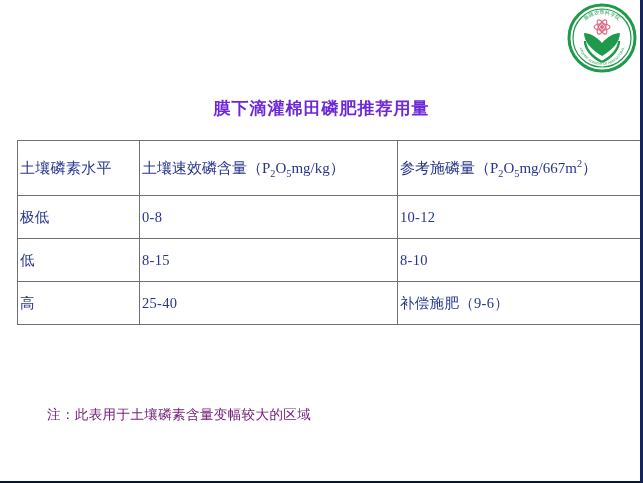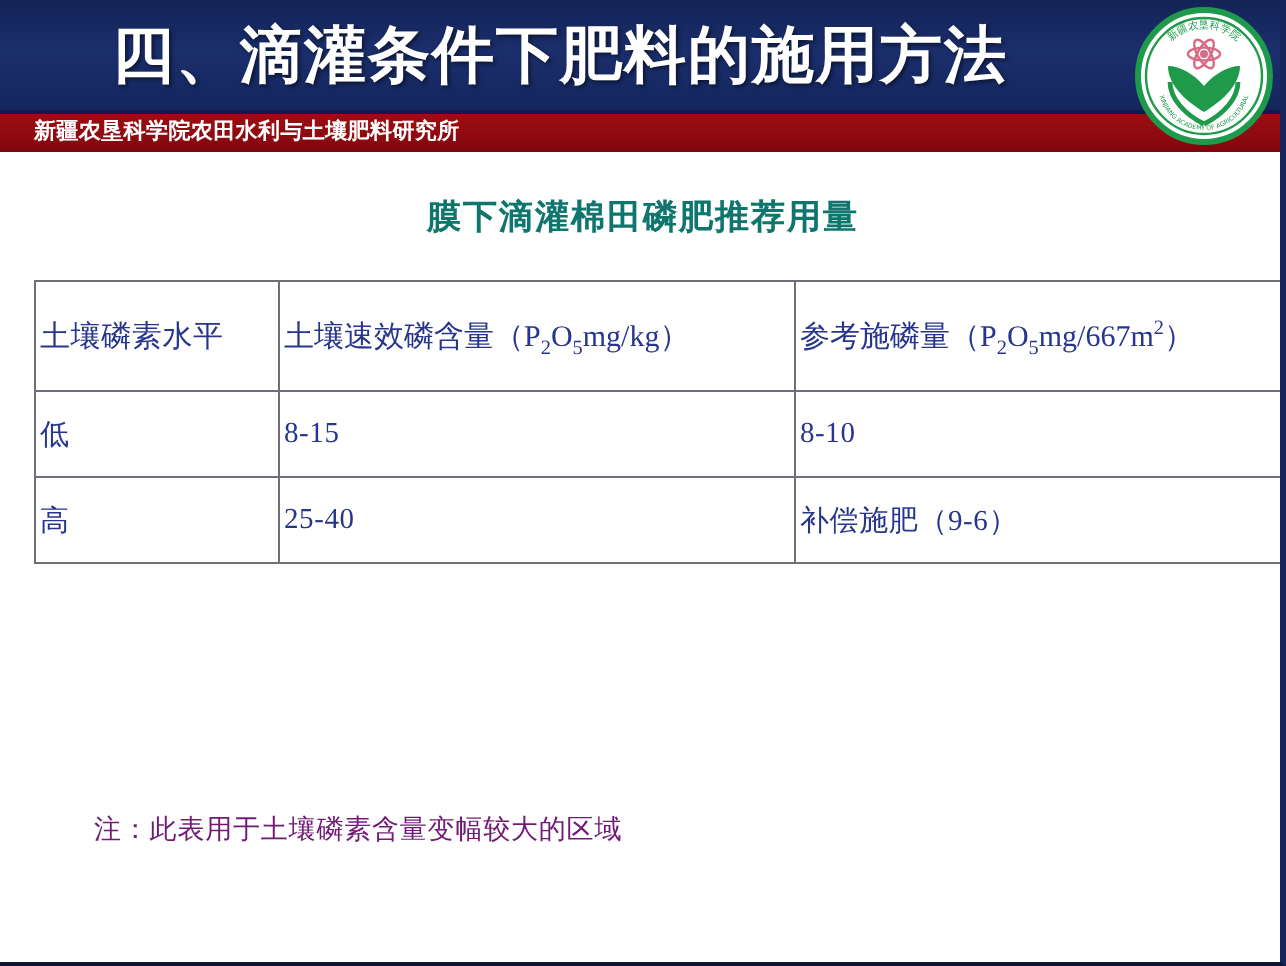--- a/index.html
+++ b/index.html
@@ -92,21 +92,21 @@
   }
   .logo svg { display: block; }
 
   
   .subtitle {
     position: absolute;
     left: 0;
     top: 97px;
     width: 643px;
     text-align: center;
-    color: #0f766e;
+    color: #6d28d9;
     font-size: 17px;
     font-weight: bold;
     letter-spacing: 1px;
     white-space: nowrap;
     font-family: "Liberation Serif", "DejaVu Serif", serif;
   }
 
   
   .tbl-wrap {
     position: absolute;
@@ -157,26 +157,20 @@
     letter-spacing: 0.4px;
     white-space: nowrap;
     font-family: "Liberation Serif", "DejaVu Serif", serif;
   }
 </style>
 </head>
 <body>
 
 <div id="slide">
 
-  <div class="header-block">
-    <div class="header-blue"></div>
-    <div class="header-red"></div>
-    <div class="slide-title">四、滴灌条件下肥料的施用方法</div>
-    <div class="org-name">新疆农垦科学院农田水利与土壤肥料研究所</div>
-  </div>
 
   <div class="logo">
     <svg viewBox="0 0 72 72" width="72" height="72" aria-hidden="true">
       <circle cx="36" cy="36" r="33" fill="#ffffff" stroke="#1f9a4a" stroke-width="3"></circle>
       <circle cx="36" cy="36" r="29" fill="#ffffff" stroke="#1f9a4a" stroke-width="1.2"></circle>
       <path d="M36 54 C26 48 18 40 18 31 C24 31 31 35 36 41 C41 35 48 31 54 31 C54 40 46 48 36 54 Z" fill="#1f9a4a"></path>
       <path d="M36 60 C26 55 19 47 19 39" fill="none" stroke="#1f9a4a" stroke-width="2.4"></path>
       <path d="M36 60 C46 55 53 47 53 39" fill="none" stroke="#1f9a4a" stroke-width="2.4"></path>
       <g stroke="#d86a84" stroke-width="1.2" fill="none">
         <ellipse cx="36" cy="25" rx="8" ry="3.2"></ellipse>
@@ -204,20 +198,25 @@
           <td class="col-a">土壤磷素水平</td>
           <td class="col-b">
             <span class="chem"><span>土壤速效磷含量（P</span><sub>2</sub><span>O</span><sub>5</sub><span>mg/kg）</span></span>
           </td>
           <td class="col-c">
             <span class="chem"><span>参考施磷量（P</span><sub>2</sub><span>O</span><sub>5</sub><span>mg/667m</span><sup>2</sup><span>）</span></span>
           </td>
         </tr>
 
         <tr class="body-row">
+          <td class="col-a">极低</td>
+          <td class="col-b">0-8</td>
+          <td class="col-c">10-12</td>
+        </tr>
+        <tr class="body-row">
           <td class="col-a">低</td>
           <td class="col-b">8-15</td>
           <td class="col-c">8-10</td>
         </tr>
         <tr class="body-row">
           <td class="col-a">高</td>
           <td class="col-b">25-40</td>
           <td class="col-c">补偿施肥（9-6）</td>
         </tr>
       </tbody>

